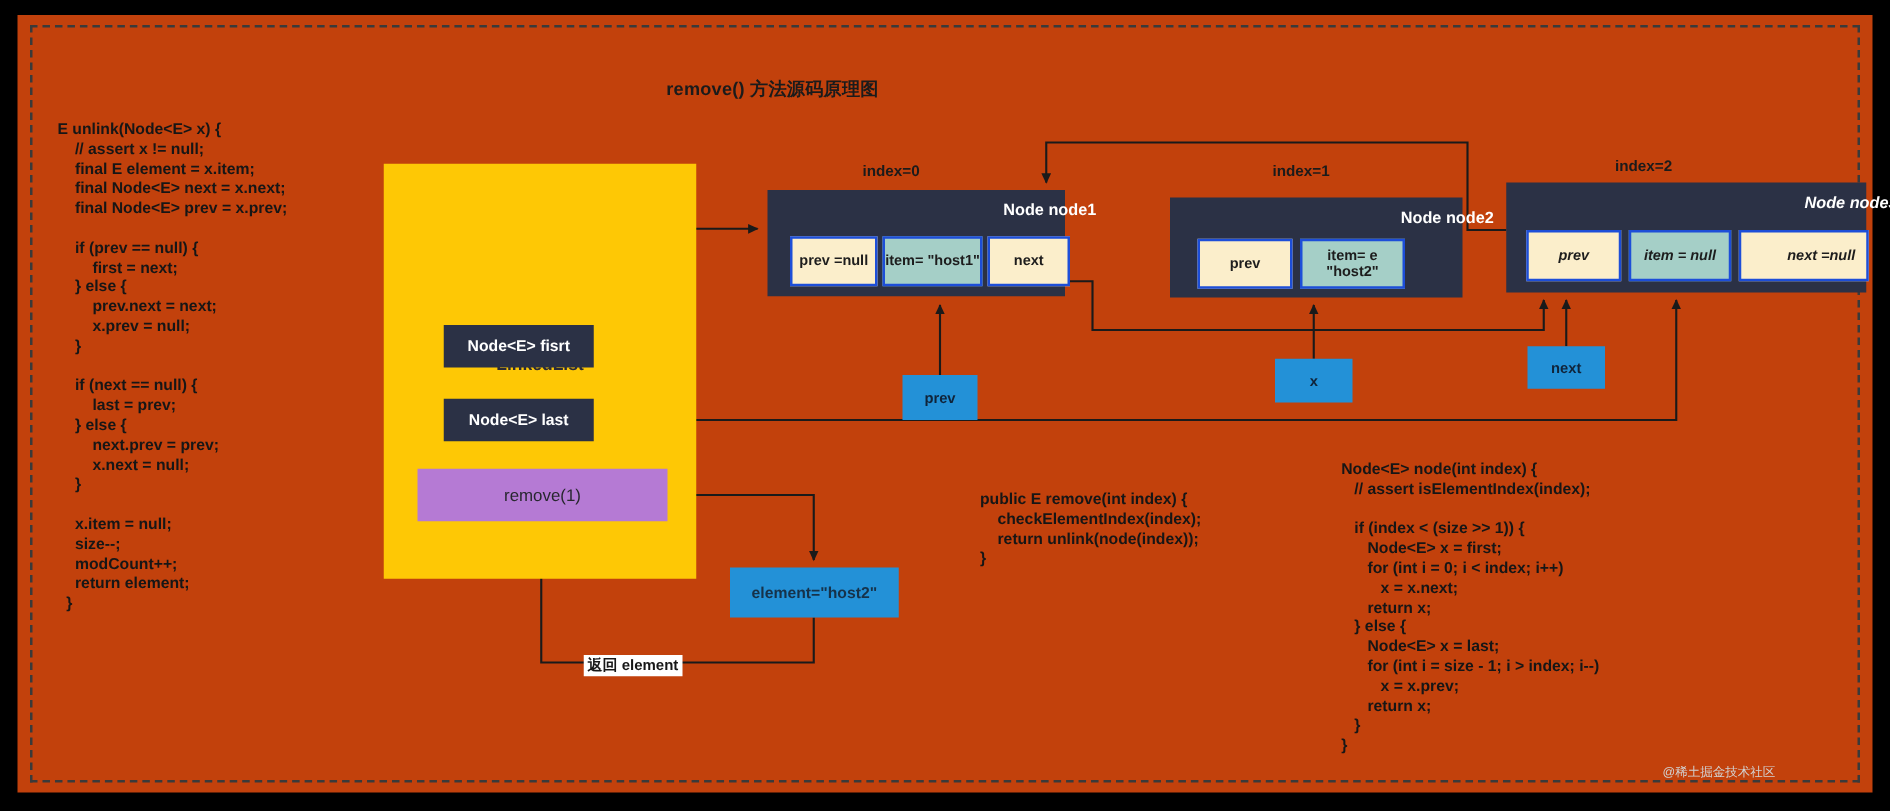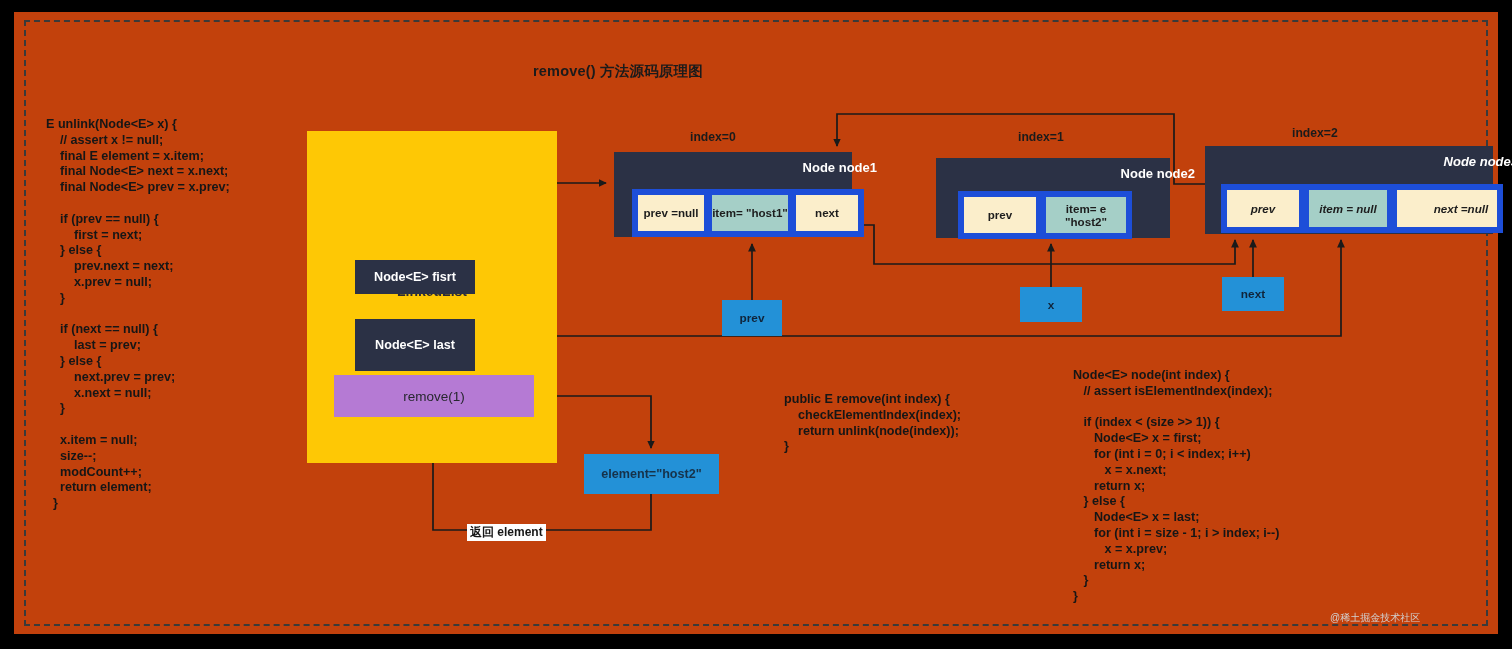--- a/index.html
+++ b/index.html
@@ -23,58 +23,58 @@
   #diagram-title{
     left:519px;top:50px;font-size:14.5px;font-weight:700;color:#1b1b1b;
     letter-spacing:.2px;
   }
 
   
   .code{
     font-family:"Liberation Sans","DejaVu Sans",sans-serif;
     font-size:12.6px;font-weight:700;color:#161616;line-height:15.8px;
   }
-  #code-unlink{left:32px;top:105px;}
+  #code-unlink{left:32px;top:84px;}
   #code-remove{left:770px;top:380px;}
   #code-node{left:1059px;top:356px;}
 
   
   #linkedlist-panel{
     position:absolute;left:293px;top:119px;width:250px;height:332px;
     background:#fec805;
   }
   #linkedlist-title{
     position:absolute;left:0;top:152px;width:250px;text-align:center;
     font-size:14px;font-weight:700;color:#2b2b35;
   }
   .ll-field{
     position:absolute;background:#2b3145;color:#ffffff;
     font-size:12.6px;font-weight:700;
     display:flex;align-items:center;justify-content:center;
   }
   #ll-size{left:341px;top:190px;width:120px;height:34px;}
   #ll-first{left:341px;top:248px;width:120px;height:34px;}
-  #ll-last{left:341px;top:307px;width:120px;height:52px;}
+  #ll-last{left:341px;top:307px;width:120px;height:34px;}
 
   #remove-call{
     position:absolute;left:320px;top:363px;width:200px;height:42px;
     background:#b57ad4;color:#27272f;font-size:13.5px;font-weight:400;
     display:flex;align-items:center;justify-content:center;
   }
 
   
   .node-box{position:absolute;background:#2b3145;}
   .node-title{
     position:absolute;left:0;top:8px;width:100%;text-align:right;
     color:#ffffff;font-size:13px;font-weight:700;margin-left:25px;
   }
   .field{
     position:absolute;display:flex;align-items:center;justify-content:center;
     text-align:center;font-size:11.6px;font-weight:700;color:#1d1d1d;
-    line-height:13.5px;border:6px solid #1d4ed8;
+    line-height:13.5px;border:2px solid #1d4ed8;
   }
   .f-cream{background:#fbeecb;}
   .f-teal{background:#a5cfc7;}
 
   #node1{left:600px;top:140px;width:238px;height:85px;}
   #node1 .f1{left:18px;top:37px;width:66px;height:36px;}
   #node1 .f2{left:92px;top:37px;width:76px;height:36px;}
   #node1 .f3{left:176px;top:37px;width:62px;height:36px;}
 
   #node2{left:922px;top:146px;width:234px;height:80px;}

